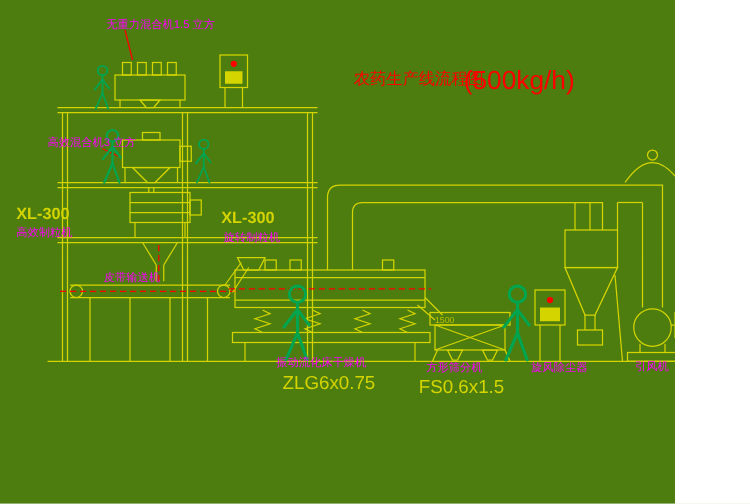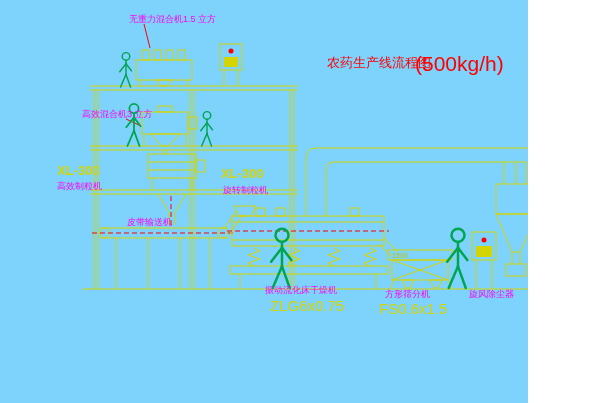--- a/index.html
+++ b/index.html
@@ -1,17 +1,17 @@
 <!DOCTYPE html>
 <html><head>
 <meta charset="utf-8">
 <style>
   html,body{margin:0;padding:0;background:#ffffff;}
-  #stage{position:relative;width:484px;height:403px;background:#7dd3fc;overflow:hidden;
-         font-family:"Liberation Sans",sans-serif;padding-left:44px;}
+  #stage{position:relative;width:540px;height:403px;background:#4d7c0f;overflow:hidden;
+         font-family:"Liberation Sans",sans-serif;}
   svg{display:block;}
   .y  {stroke:#d4d400;fill:none;stroke-width:1;}
   .yf {fill:#d4d400;stroke:none;}
   .g  {stroke:#00a550;fill:none;stroke-width:1.6;stroke-linecap:round;}
   .r  {stroke:#ff0000;fill:none;stroke-width:1;}
   .rd {stroke:#ff0000;fill:none;stroke-width:1;stroke-dasharray:5 3;}
   .rf {fill:#ff0000;stroke:none;}
   text{user-select:none;}
   .m  {fill:#ff00ff;font-size:9px;}
   .yt {fill:#d4d400;font-size:13px;font-weight:bold;}

